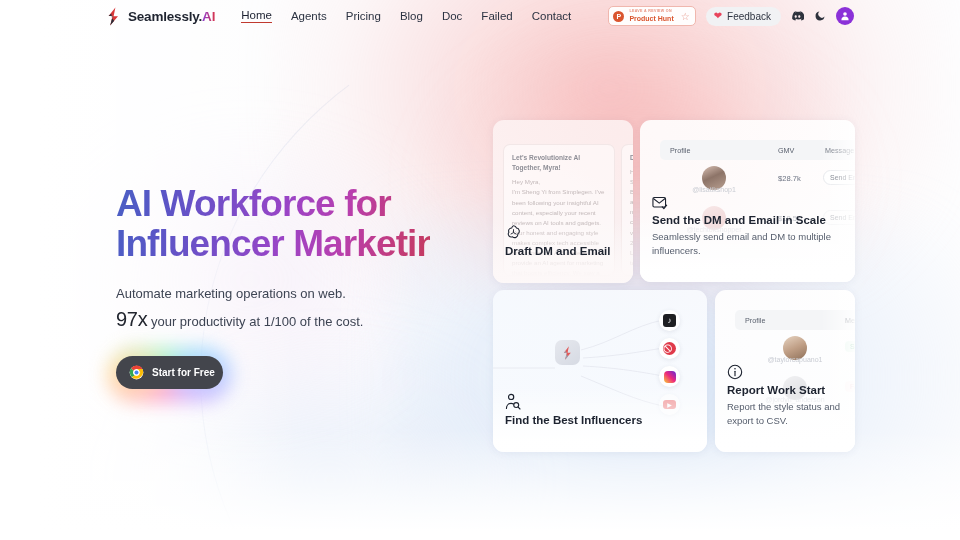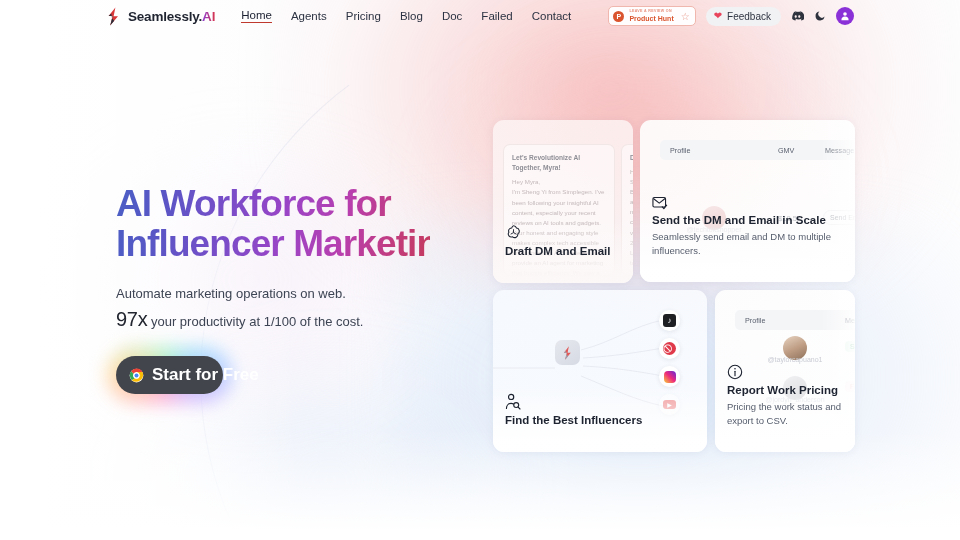--- a/index.html
+++ b/index.html
@@ -145,21 +145,21 @@
     position: absolute; left: -9px; top: -9px; width: 125px; height: 56px;
     border-radius: 30px;
     background: conic-gradient(from 200deg, #ff9ecb, #ffd89b, #a5f3c0, #9bd7ff, #cdb4ff, #ff9ecb);
     filter: blur(9px); opacity: .85;
   }
   .cta {
     position: relative; display: flex; align-items: center; gap: 8px;
     background: #43454c; border-radius: 19px; padding: 9px 16px 9px 13px;
     cursor: pointer; width: 107px;
   }
-  .cta-label { font-size: 17px; font-weight: bold; color: #ffffff; white-space: nowrap; }
+  .cta-label { font-size: 10px; font-weight: bold; color: #ffffff; white-space: nowrap; }
   .chrome { width: 15px; height: 15px; flex: 0 0 auto; }
 
   
   .cards { position: absolute; z-index: 14; left: 493px; top: 120px; width: 362px; height: 332px; }
   .card {
     position: absolute; border-radius: 11px; overflow: hidden;
     background: rgba(255,255,255,0.55);
     box-shadow: 0 1px 8px rgba(60,70,110,0.07);
   }
   .c1 { left: 0;    top: 0;   width: 140px; height: 163px;
@@ -373,20 +373,26 @@
     </div>
 
     <div class="card c2">
       <div class="card-art">
         <div class="tbl-head">
           <span class="th" style="left:10px">Profile</span>
           <span class="th" style="left:118px">GMV</span>
           <span class="th" style="left:165px">Message</span>
         </div>
 
+        <div class="trow" style="top:46px">
+          <span class="av" style="left:42px; background:linear-gradient(155deg,#d9c0b4,#8d7468 45%,#b9a091);"></span>
+          <span class="handle" style="left:54px">@lisatikshop1</span>
+          <span class="gmv" style="left:118px">$28.7k</span>
+          <span class="pill-btn" style="left:163px">Send Email</span>
+        </div>
 
         <div class="trow" style="top:86px; opacity:.45">
           <span class="av" style="left:42px; background:linear-gradient(155deg,#f1d3d3,#e0a6a6);"></span>
           <span class="handle" style="left:54px">@techtokshopper</span>
           <span class="gmv" style="left:118px">$19.5k</span>
           <span class="pill-btn" style="left:163px">Send Email</span>
         </div>
         <div class="fade-r"></div>
         <div class="fade-b"></div>
       </div>
@@ -463,19 +469,19 @@
         </div>
         <div class="fade-r"></div>
         <div class="fade-b"></div>
       </div>
       <div class="card-foot">
         <svg class="card-icon" width="16" height="16" viewBox="0 0 22 22">
           <circle cx="11" cy="11" r="9.2" fill="none" stroke="#1d2330" stroke-width="1.5"></circle>
           <circle cx="11" cy="6.6" r="1.1" fill="#1d2330"></circle>
           <path d="M11 10v6" stroke="#1d2330" stroke-width="1.6" stroke-linecap="round"></path>
         </svg>
-        <div class="card-title">Report Work Pricing</div>
-        <div class="card-desc">Pricing the work status and export to CSV.</div>
+        <div class="card-title">Report Work Start</div>
+        <div class="card-desc">Report the style status and export to CSV.</div>
       </div>
     </div>
 
   </div>
 </div>
 
 </body></html>

